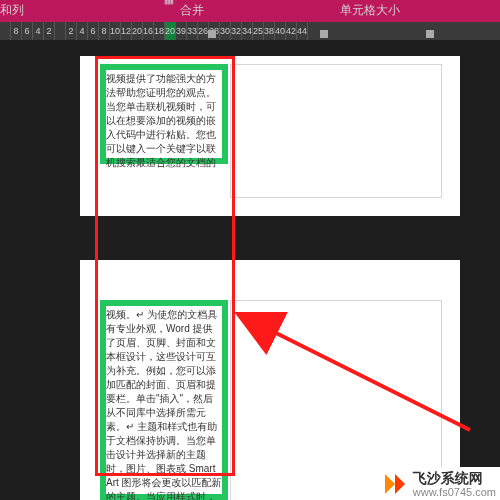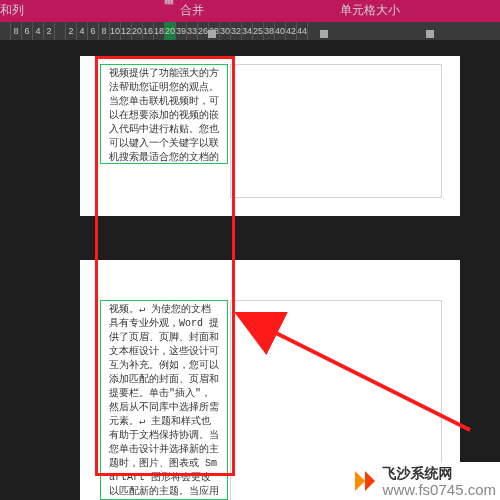--- a/index.html
+++ b/index.html
@@ -90,23 +90,23 @@
     background: #fff;
     width: 380px;
   }
   .page1 { left: 80px; top: 16px; height: 160px; }
   .page2 { left: 80px; top: 220px; height: 260px; }
   .text-cell {
     position: absolute;
     font-size: 10px;
     line-height: 14px;
     color: #333;
-    font-family: Liberation Mono, monospace;
-    border: 1px solid #22c55e;
-    padding: 2px 8px;
+    font-family: Liberation Sans, sans-serif;
+    border: 6px solid #22c55e;
+    padding: 2px 0;
     word-break: break-all;
   }
   .cell1 { left: 20px; top: 8px; width: 128px; height: 100px; }
   .cell2 { left: 20px; top: 40px; width: 128px; height: 200px; }
   .cell-right {
     position: absolute;
     left: 150px;
     top: 8px;
     right: 18px;
     bottom: 18px;
@@ -141,21 +141,21 @@
     height: 28px;
     position: relative;
     margin-right: 4px;
   }
   .wm-text {
     font-size: 14px;
     font-weight: bold;
     color: #333;
   }
   .wm-sub {
-    font-size: 15px;
+    font-size: 11px;
     color: #888;
     display: block;
     margin-top: -2px;
   }
 </style>
 </head>
 <body>
 
 <div class="ribbon">
   <span class="ribbon-left">和列</span>

